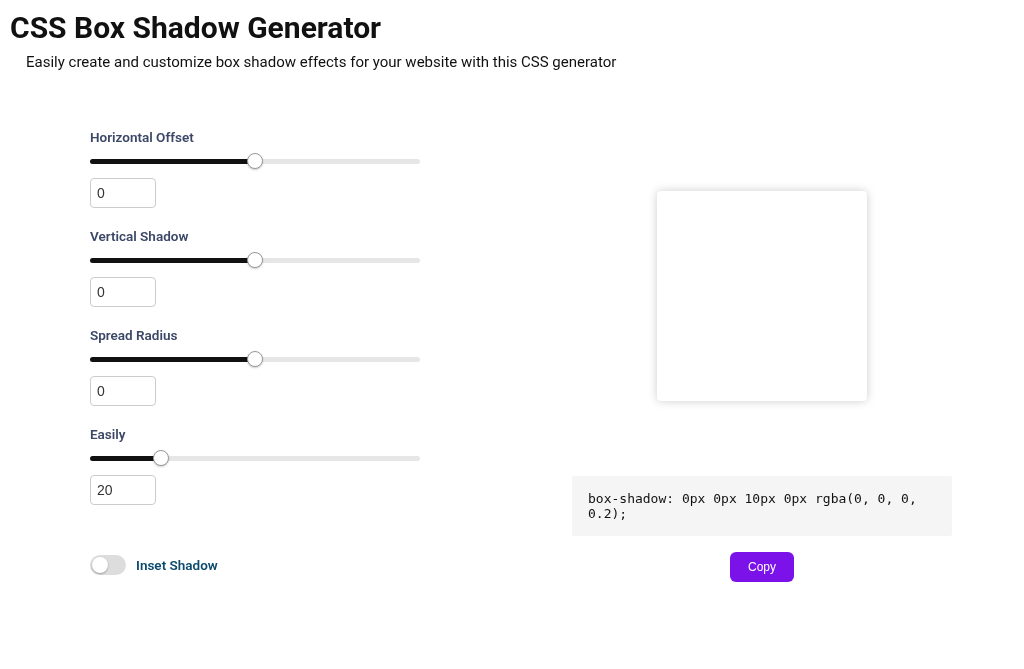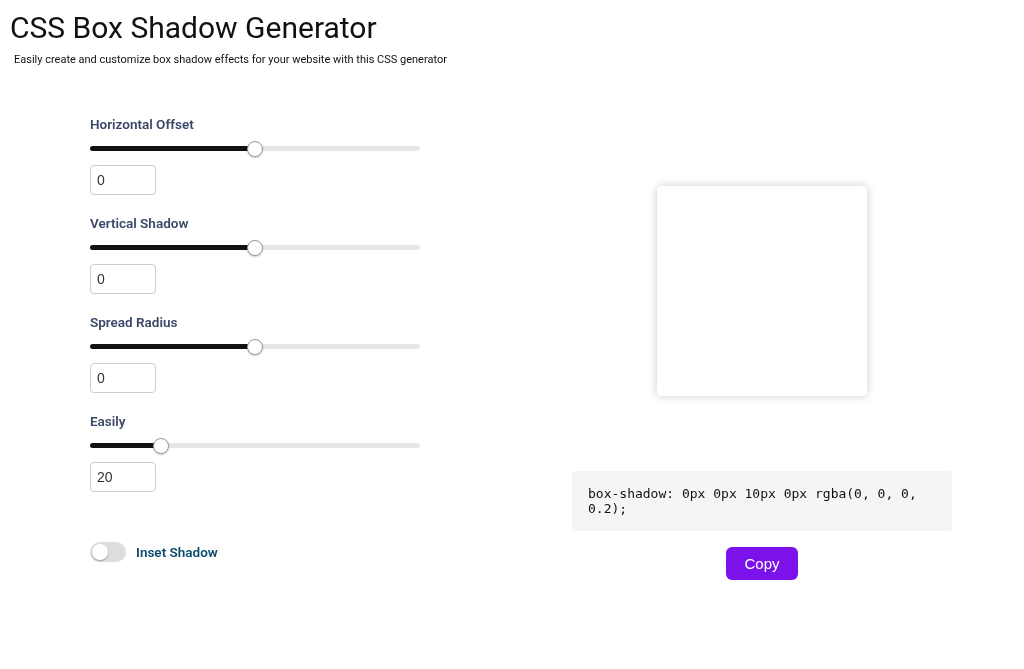--- a/index.html
+++ b/index.html
@@ -6,31 +6,31 @@
   body {
     margin: 0;
     padding: 10px 10px 20px 10px;
     font-family: -apple-system, BlinkMacSystemFont, "Segoe UI", Roboto, Arial, sans-serif;
     color: #111;
     background: #fff;
     width: 1024px;
   }
   h1 {
     font-size: 30px;
-    font-weight: 400;
+    font-weight: 700;
     margin: 0 0 8px 0;
   }
   .subtitle {
-    font-size: 11px;
-    margin: 0 0 50px 4px;
+    font-size: 15px;
+    margin: 0 0 50px 16px;
     color: #111;
   }
   .main-row {
     display: flex;
-    align-items: flex-start;
+    align-items: center;
   }
   .controls-col {
     width: 500px;
     padding-left: 80px;
   }
   .preview-col {
     flex: 1;
     display: flex;
     flex-direction: column;
     align-items: center;
@@ -146,21 +146,21 @@
     border-radius: 2px;
     text-align: left;
     margin-bottom: 16px;
   }
   .copy-btn {
     background: #7c12ea;
     color: #fff;
     border: none;
     border-radius: 6px;
     padding: 8px 18px;
-    font-size: 15px;
+    font-size: 12px;
     cursor: pointer;
   }
 </style>
 </head>
 <body>
 
 <h1>CSS Box Shadow Generator</h1>
 <p class="subtitle">Easily create and customize box shadow effects for your website with this CSS generator</p>
 
 <div class="main-row">

